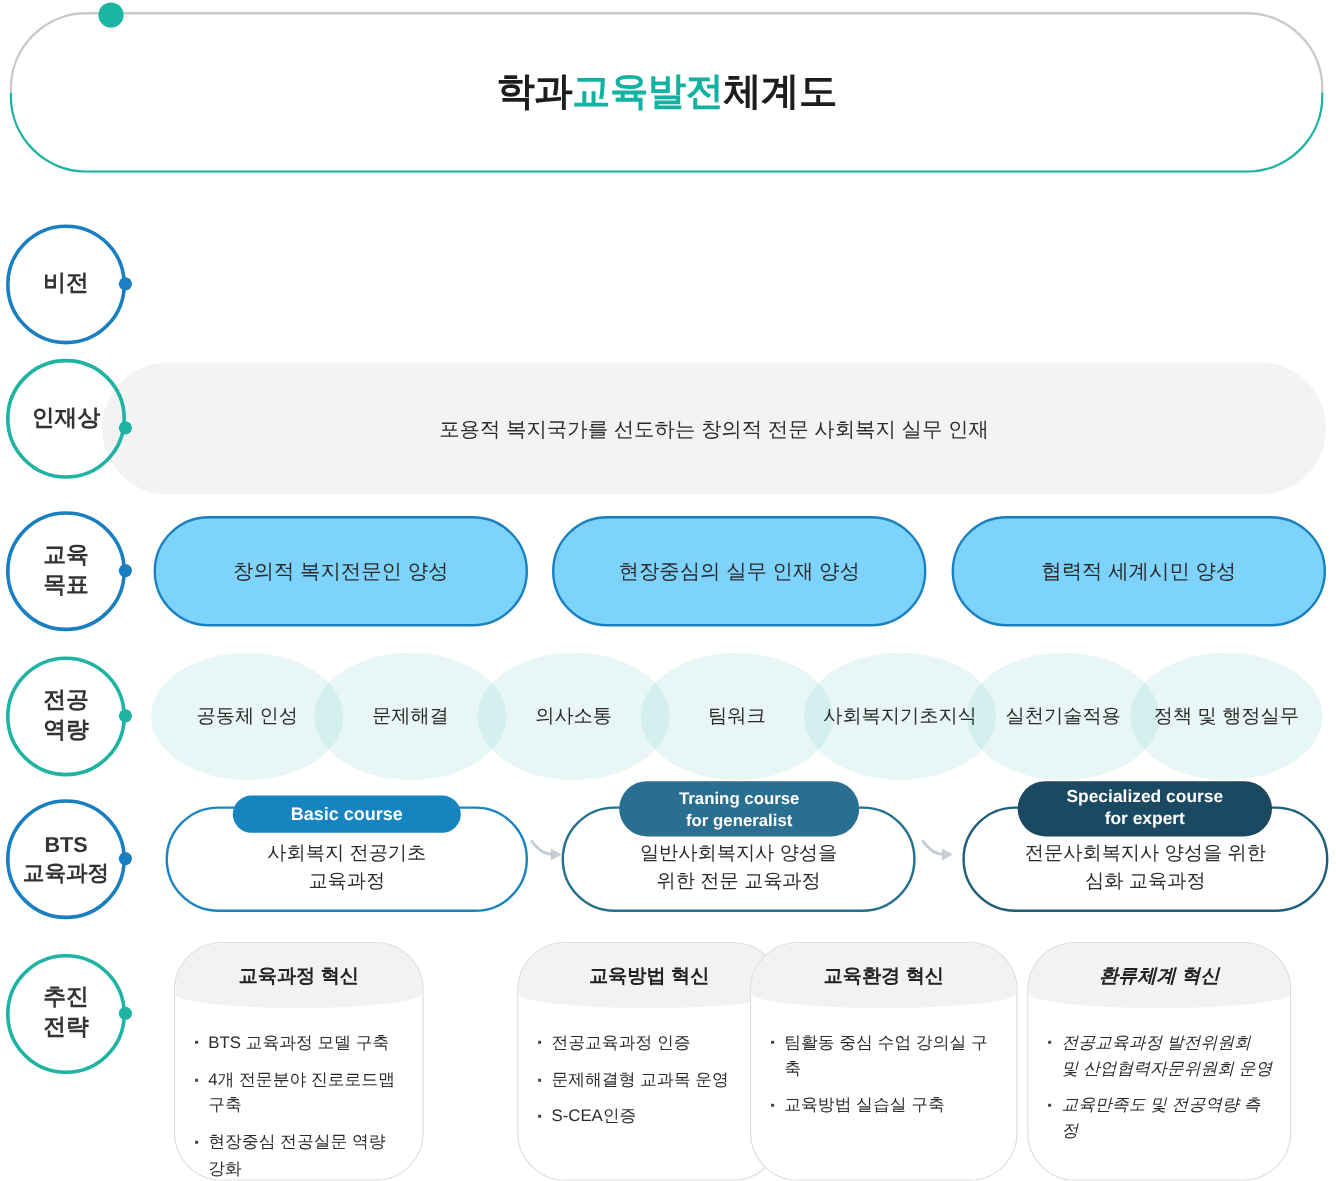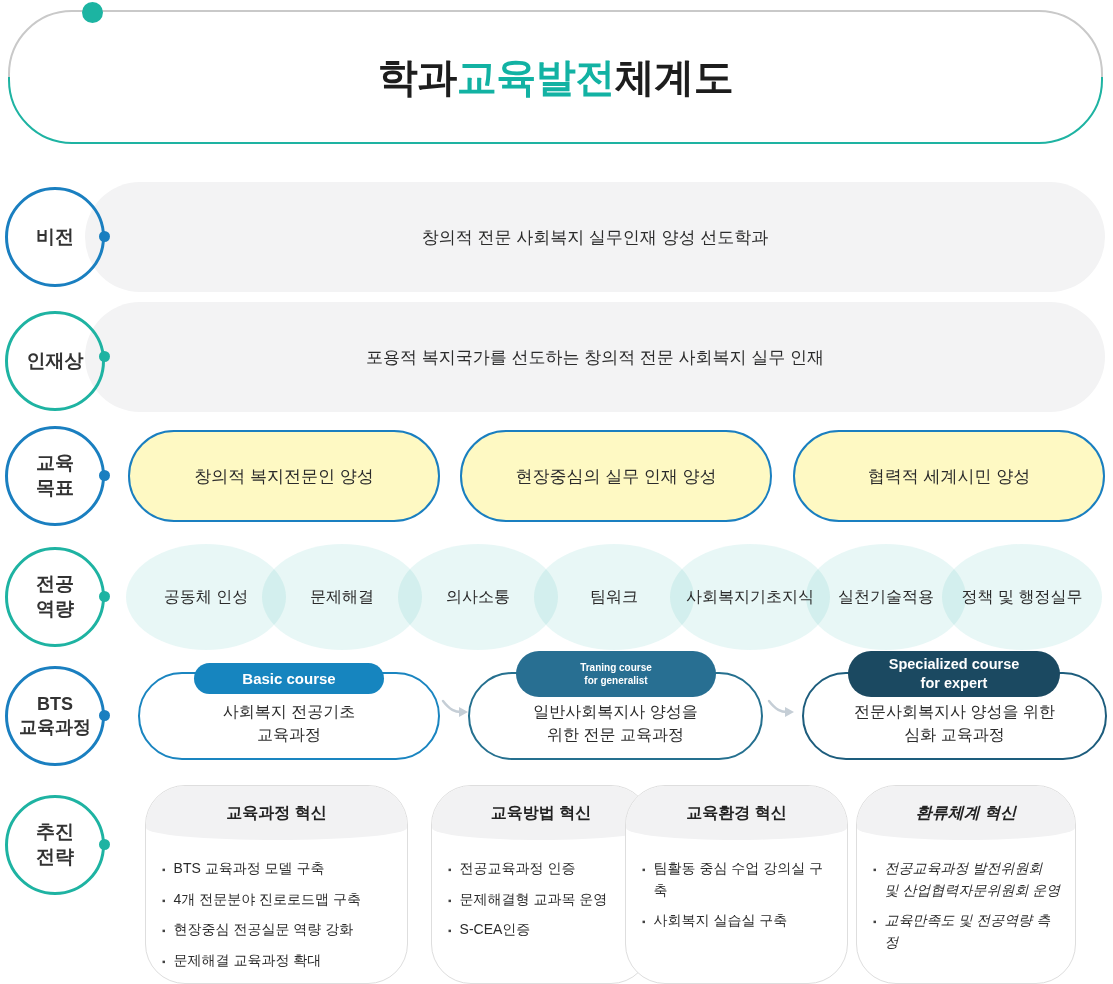--- a/index.html
+++ b/index.html
@@ -8,60 +8,60 @@
   .stage { position:relative; width:1113px; height:984px; background:#fff; overflow:hidden; }
 
   
   .title-frame { position:absolute; left:8px; top:10px; width:1095px; height:134px; }
   .frame-layer { position:absolute; inset:0; border-radius:64px; border:2px solid; }
   .frame-gray { border-color:#c9c9c9; clip-path:inset(0 0 50% 0); }
   .frame-teal { border-color:#1eb3a2; clip-path:inset(50% 0 0 0); }
   .title-dot { position:absolute; left:82px; top:2px; width:21px; height:21px; border-radius:50%; background:#1cb4a2; }
   .title-text { position:absolute; left:0; top:0; width:100%; height:100%;
     display:flex; align-items:center; justify-content:center;
-    font-size:40px; font-weight:800; letter-spacing:-0.5px; color:#1d1d1d; }
+    font-size:32px; font-weight:800; letter-spacing:-0.5px; color:#1d1d1d; }
   .title-text .accent { color:#12b2a3; }
 
   
   .row-circle { position:absolute; left:5px; width:100px; height:100px; border-radius:50%;
     border:3px solid; display:flex; align-items:center; justify-content:center;
     font-size:19px; font-weight:700; color:#333; text-align:center;
     white-space:pre-line; line-height:1.3; background:transparent; }
   .b-blue { border-color:#1a7fc0; }
   .b-teal { border-color:#1eb3a2; }
   .row-dot { position:absolute; width:11px; height:11px; border-radius:50%; }
   .d-blue { background:#1a7fc0; }
   .d-teal { background:#1eb3a2; }
 
   
   .bar { position:absolute; left:85px; width:1020px; height:110px; background:#f3f3f4;
     border-radius:55px; display:flex; align-items:center; justify-content:center;
     font-size:17px; font-weight:500; color:#2b2b2b; }
 
   
-  .pill { position:absolute; top:430px; height:92px; width:312px; background:#fef9c3;
+  .pill { position:absolute; top:430px; height:92px; width:312px; background:#7dd3fc;
     border:2px solid #1a7fc0; border-radius:46px;
     display:flex; align-items:center; justify-content:center;
     font-size:17px; font-weight:500; color:#2b2b2b; }
 
   
   .bubble { position:absolute; top:544px; width:160px; height:106px; border-radius:50%;
     background:rgba(30,179,162,0.10);
     display:flex; align-items:center; justify-content:center;
     font-size:16px; font-weight:500; color:#2b2b2b; text-align:center; }
 
   
   .course-box { position:absolute; top:672px; height:88px; background:#fff; border-radius:44px;
     border:2px solid; display:flex; align-items:center; justify-content:center;
     font-size:16px; font-weight:500; color:#2b2b2b; text-align:center;
     white-space:pre-line; line-height:1.45; padding-top:14px; }
   .course-badge { position:absolute; color:#fff; font-weight:700; text-align:center;
     display:flex; align-items:center; justify-content:center; white-space:pre-line; z-index:2; }
   .badge-1 { left:194px; top:663px; width:190px; height:31px; border-radius:17px; background:#1685bf; font-size:15px; }
-  .badge-2 { left:516px; top:651px; width:200px; height:46px; border-radius:23px; background:#286f92; font-size:10px; line-height:1.3; }
+  .badge-2 { left:516px; top:651px; width:200px; height:46px; border-radius:23px; background:#286f92; font-size:14px; line-height:1.3; }
   .badge-3 { left:848px; top:651px; width:212px; height:46px; border-radius:23px; background:#1b4961; font-size:14.5px; line-height:1.3; }
   .flow-arrow { position:absolute; top:698px; width:28px; height:20px; }
 
   
   .card { position:absolute; top:785px; height:199px; background:#fff; border:1.5px solid #dedede;
     border-radius:40px; overflow:hidden; }
   .card-head { height:54px; background:#f2f2f3; border-radius:0 0 50% 50% / 0 0 12px 12px;
     display:flex; align-items:center; justify-content:center;
     font-size:16px; font-weight:700; color:#222; }
   .card-list { list-style:none; padding:18px 13px 0 16px; }
@@ -78,32 +78,29 @@
     <div class="frame-layer frame-gray"></div>
     <div class="frame-layer frame-teal"></div>
     <div class="title-text">
       <span>학과 </span>
         <span class="accent">교육발전</span>
         <span> 체계도</span>
     </div>
   </div>
   <div class="title-dot"></div>
 
-  <div class="bar" style="top:182px;">
-    <span>창의적 전문 사회복지 실무인재 양성 선도학과</span>
-  </div>
   <div class="row-circle b-blue" style="top:187px;">
     <span>비전</span>
   </div>
   <div class="row-dot d-blue" style="left:99px; top:231px;"></div>
 
   <div class="bar" style="top:302px;">
     <span>포용적 복지국가를 선도하는 창의적 전문 사회복지 실무 인재</span>
   </div>
-  <div class="row-circle b-teal" style="top:311px;">
+  <div class="row-circle b-teal" style="top:299px;">
     <span>인재상</span>
   </div>
   <div class="row-dot d-teal" style="left:99px; top:351px;"></div>
 
   <div class="row-circle b-blue" style="top:426px;">
     <span>교육
 목표</span>
   </div>
   <div class="row-dot d-blue" style="left:99px; top:470px;"></div>
   <div class="pill" style="left:128px;">
@@ -184,21 +181,21 @@
     <span>Specialized course
 for expert</span>
   </div>
 
   <div class="row-circle b-teal" style="top:795px;">
     <span>추진
 전략</span>
   </div>
   <div class="row-dot d-teal" style="left:99px; top:839px;"></div>
 
-  <div class="card" style="left:145px; width:263px;">
+  <div class="card" style="left:145px; width:208px;">
     <div class="card-head">교육과정 혁신</div>
     <ul class="card-list">
       <li><span class="sq">▪</span><span>BTS 교육과정 모델 구축</span></li>
       <li><span class="sq">▪</span><span>4개 전문분야 진로로드맵 구축</span></li>
       <li><span class="sq">▪</span><span>현장중심 전공실문 역량 강화</span></li>
       <li><span class="sq">▪</span><span>문제해결 교육과정 확대</span></li>
     </ul>
   </div>
 
   <div class="card" style="left:387px; width:220px;margin-left:44px;">
@@ -207,21 +204,21 @@
       <li><span class="sq">▪</span><span>전공교육과정 인증</span></li>
       <li><span class="sq">▪</span><span>문제해결형 교과목 운영</span></li>
       <li><span class="sq">▪</span><span>S-CEA인증</span></li>
     </ul>
   </div>
 
   <div class="card" style="left:625px; width:223px;">
     <div class="card-head">교육환경 혁신</div>
     <ul class="card-list">
       <li><span class="sq">▪</span><span>팀활동 중심 수업 강의실 구축</span></li>
-      <li><span class="sq">▪</span><span>사회복지 실습실 구축</span></li>
+      <li><span class="sq">▪</span><span>교육방법 실습실 구축</span></li>
     </ul>
   </div>
 
   <div class="card" style="left:856px; width:220px;font-style:italic;">
     <div class="card-head">환류체계 혁신</div>
     <ul class="card-list">
       <li><span class="sq">▪</span><span>전공교육과정 발전위원회
 및 산업협력자문위원회 운영</span></li>
       <li><span class="sq">▪</span><span>교육만족도 및 전공역량 측정</span></li>
     </ul>

